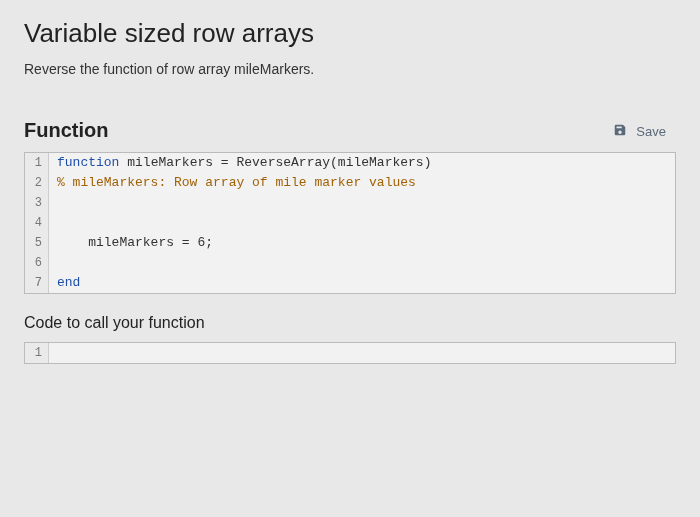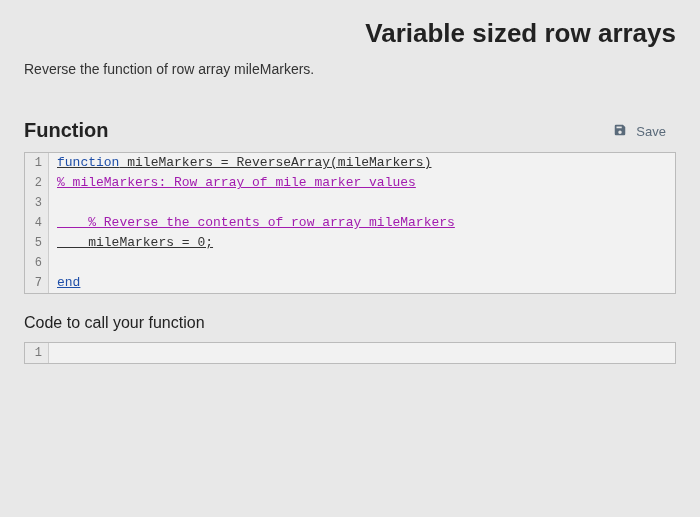--- a/index.html
+++ b/index.html
@@ -9,24 +9,23 @@
     }
     body {
       font-family: Arial, Helvetica, sans-serif;
       background: #e8e8e8;
       padding: 18px 24px;
       width: 700px;
       height: 517px;
     }
     .page-title {
       font-size: 26px;
-      font-weight: bold;
+      font-weight: normal;
       color: #222;
       margin-bottom: 12px;
-      text-align: right;
     }
     .instruction {
       font-size: 14px;
       color: #333;
       margin-bottom: 42px;
     }
     .section-header {
       display: flex;
       justify-content: space-between;
       align-items: baseline;
@@ -73,24 +72,23 @@
       color: #777;
       background: #eaeaea;
       border-right: 1px solid #ccc;
       font-size: 12px;
       user-select: none;
     }
     .code-text {
       padding-left: 8px;
       white-space: pre;
       color: #333;
-      text-decoration: underline;
     }
     .kw-blue { color: #1e4ea8; }
-    .kw-green { color: #a21caf; }
+    .kw-green { color: #a16207; }
     .sub-title {
       font-size: 16px;
       font-weight: normal;
       color: #222;
       margin-bottom: 10px;
     }
   </style>
 </head>
 <body>
 
@@ -117,25 +115,24 @@
   <div class="code-line">
     <div class="lineno">2</div>
     <div class="code-text kw-green">% mileMarkers: Row array of mile marker values</div>
   </div>
   <div class="code-line">
     <div class="lineno">3</div>
     <div class="code-text"></div>
   </div>
   <div class="code-line">
     <div class="lineno">4</div>
-    <div class="code-text kw-green">    % Reverse the contents of row array mileMarkers</div>
   </div>
   <div class="code-line">
     <div class="lineno">5</div>
-    <div class="code-text">    mileMarkers = 0;</div>
+    <div class="code-text">    mileMarkers = 6;</div>
   </div>
   <div class="code-line">
     <div class="lineno">6</div>
     <div class="code-text"></div>
   </div>
   <div class="code-line">
     <div class="lineno">7</div>
     <div class="code-text kw-blue">end</div>
   </div>
 </div>

